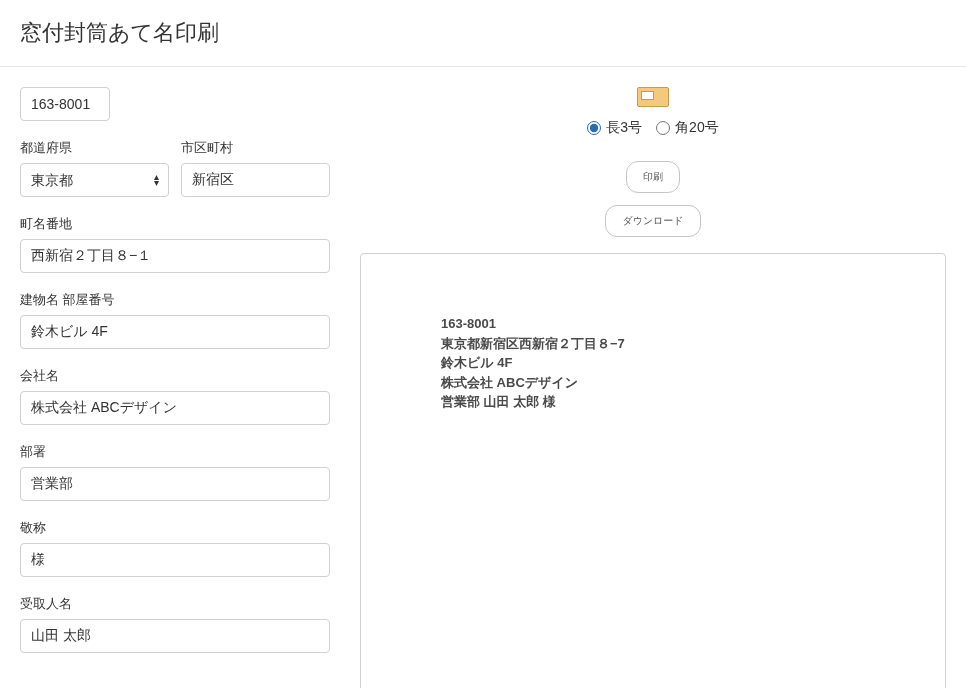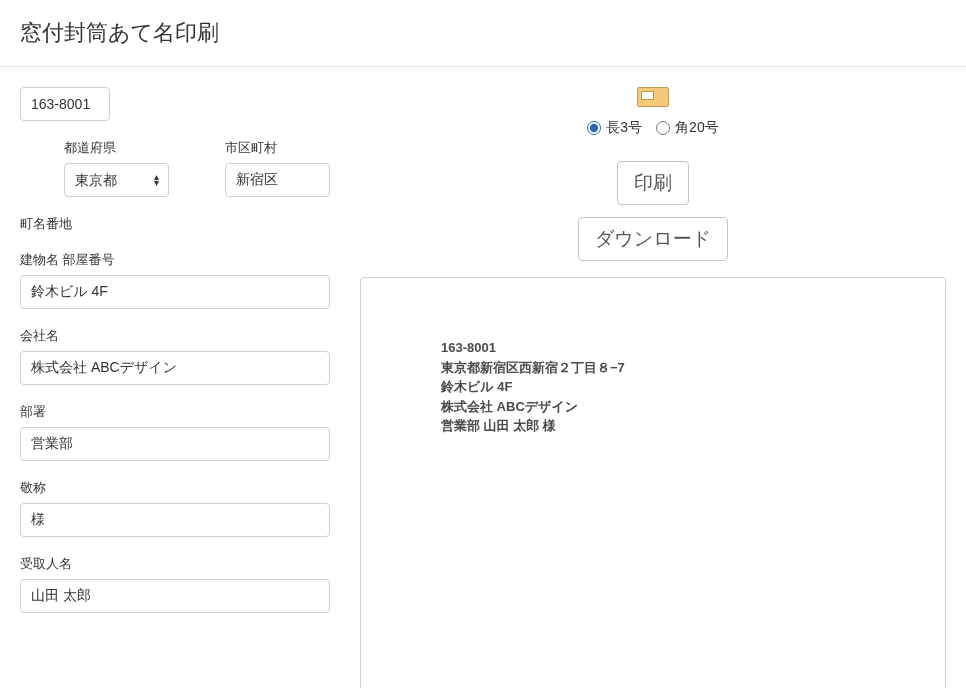--- a/index.html
+++ b/index.html
@@ -29,21 +29,20 @@
     }
     .form-group {
       margin-bottom: 18px;
     }
     .form-row {
       display: flex;
       gap: 12px;
     }
     .form-row .form-group {
       flex: 1;
-      margin-left: 44px;
     }
     .form-label {
       display: block;
       font-size: 13px;
       color: #333;
       margin-bottom: 6px;
       font-weight: 400;
     }
     .form-control {
       width: 100%;
@@ -134,24 +133,24 @@
       height: 14px;
       accent-color: #2b6cb0;
       cursor: pointer;
     }
     .toolbar-spacer {
       flex: 1;
     }
     .btn {
       padding: 8px 16px;
       border: 1px solid #c5c5c5;
-      border-radius: 4px;
+      border-radius: 12px;
       background: #fff;
       color: #555;
-      font-size: 19px;
+      font-size: 10px;
       cursor: pointer;
       font-family: inherit;
       text-align: center;
     }
     .preview-canvas {
       border: 1px solid #d0d0d0;
       border-radius: 4px;
       background: #fff;
       min-height: 540px;
       padding: 60px 80px;
@@ -192,20 +191,21 @@
         </div>
       </div>
       <div class="form-group">
         <label class="form-label">市区町村</label>
         <input type="text" class="form-control" value="新宿区" style="">
       </div>
     </div>
 
     <div class="form-group">
       <label class="form-label">町名番地</label>
+      <input type="text" class="form-control" value="西新宿２丁目８−１" style="">
     </div>
 
     <div class="form-group">
       <label class="form-label">建物名 部屋番号</label>
       <input type="text" class="form-control" value="鈴木ビル 4F" style="">
     </div>
 
     <div class="form-group">
       <label class="form-label">会社名</label>
       <input type="text" class="form-control" value="株式会社 ABCデザイン" style="">

